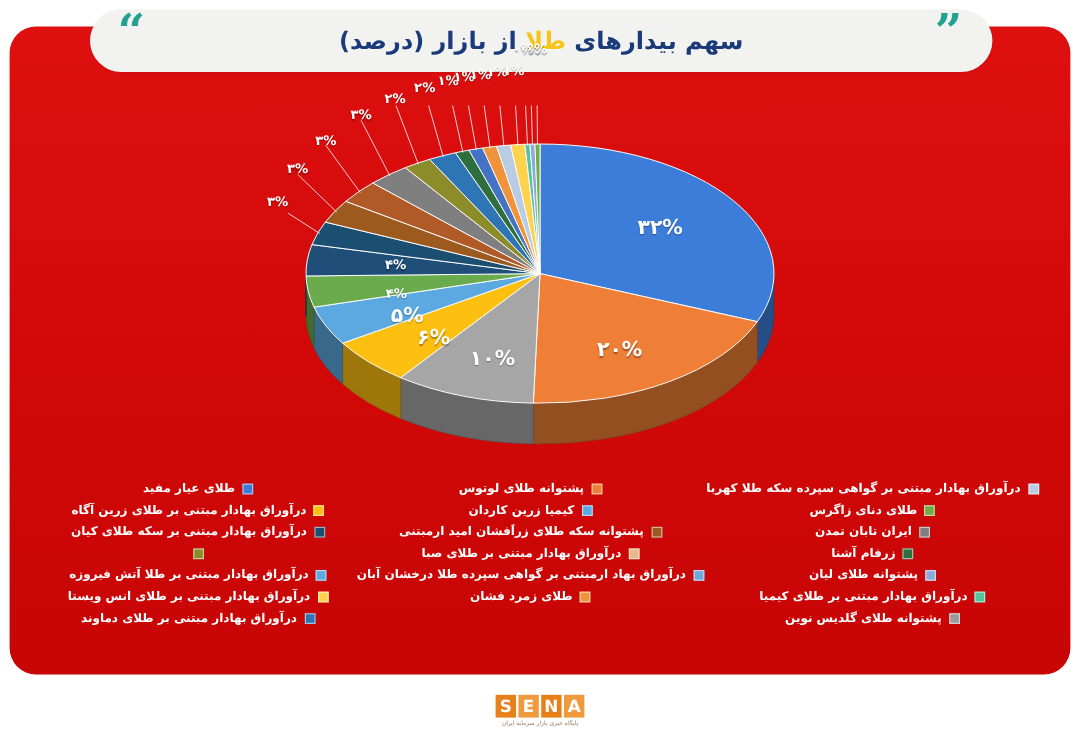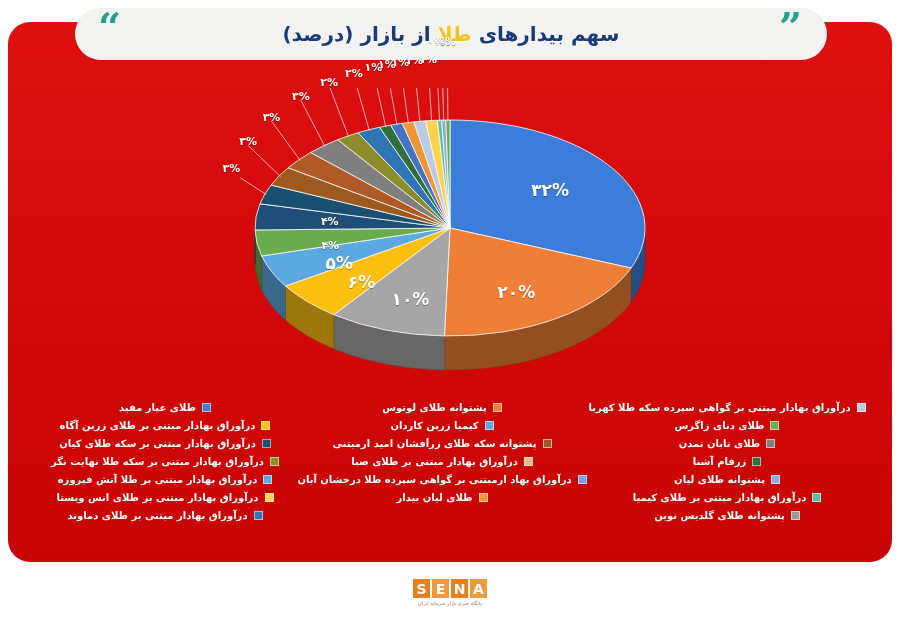--- a/index.html
+++ b/index.html
@@ -241,21 +241,21 @@
         <div class="legend-item">
           <span class="swatch" style="background: rgb(184, 204, 228);"></span>
           <span class="legend-label">درآوراق بهادار مبتنی بر گواهی سپرده سکه طلا کهربا</span>
         </div>
         <div class="legend-item">
           <span class="swatch" style="background: rgb(112, 173, 71);"></span>
           <span class="legend-label">طلای دنای زاگرس</span>
         </div>
         <div class="legend-item">
           <span class="swatch" style="background: rgb(127, 127, 127);"></span>
-          <span class="legend-label">طلای تابان تمدن</span>
+          <span class="legend-label">ایران تابان تمدن</span>
         </div>
         <div class="legend-item">
           <span class="swatch" style="background: rgb(47, 111, 63);"></span>
           <span class="legend-label">زرفام آشنا</span>
         </div>
         <div class="legend-item">
           <span class="swatch" style="background: rgb(142, 169, 219);"></span>
           <span class="legend-label">پشتوانه طلای لیان</span>
         </div>
         <div class="legend-item">
@@ -283,39 +283,38 @@
         <div class="legend-item">
           <span class="swatch" style="background: rgb(232, 185, 138);"></span>
           <span class="legend-label">درآوراق بهادار مبتنی بر طلای صبا</span>
         </div>
         <div class="legend-item">
           <span class="swatch" style="background: rgb(111, 168, 220);"></span>
           <span class="legend-label">درآوراق بهاد ارمبتنی بر گواهی سپرده طلا درخشان آبان</span>
         </div>
         <div class="legend-item">
           <span class="swatch" style="background: rgb(240, 148, 60);"></span>
-          <span class="legend-label">طلای لیان بیدار</span>
+          <span class="legend-label">طلای زمرد فشان</span>
         </div>
       </div>
       <div class="legend-col c-left">
         <div class="legend-item">
           <span class="swatch" style="background: rgb(59, 125, 216);"></span>
           <span class="legend-label">طلای عیار مفید</span>
         </div>
         <div class="legend-item">
           <span class="swatch" style="background: rgb(253, 192, 16);"></span>
           <span class="legend-label">درآوراق بهادار مبتنی بر طلای زرین آگاه</span>
         </div>
         <div class="legend-item">
           <span class="swatch" style="background: rgb(27, 79, 114);"></span>
           <span class="legend-label">درآوراق بهادار مبتنی بر سکه طلای کیان</span>
         </div>
         <div class="legend-item">
           <span class="swatch" style="background: rgb(140, 140, 42);"></span>
-          <span class="legend-label">درآوراق بهادار مبتنی بر سکه طلا نهایت نگر</span>
         </div>
         <div class="legend-item">
           <span class="swatch" style="background: rgb(91, 169, 224);"></span>
           <span class="legend-label">درآوراق بهادار مبتنی بر طلا آتش فیروزه</span>
         </div>
         <div class="legend-item">
           <span class="swatch" style="background: rgb(255, 210, 77);"></span>
           <span class="legend-label">درآوراق بهادار مبتنی بر طلای انس ویستا</span>
         </div>
         <div class="legend-item">

